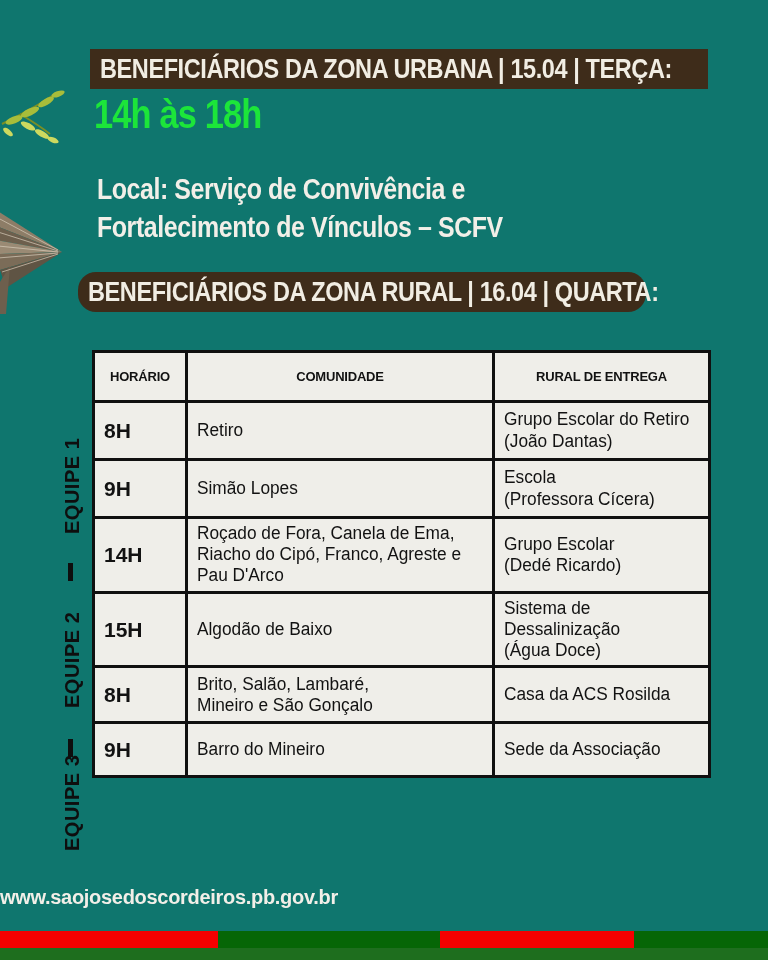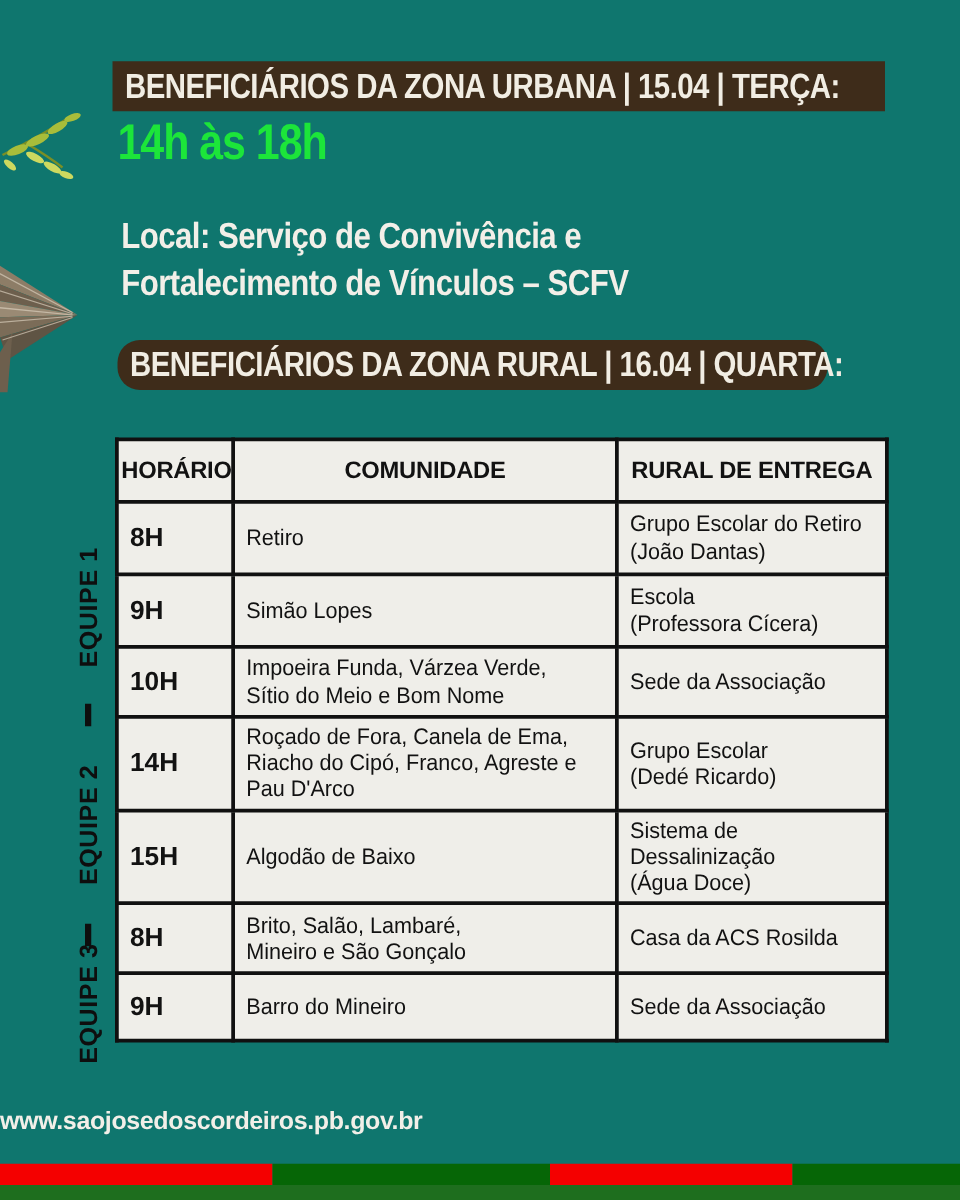--- a/index.html
+++ b/index.html
@@ -7,21 +7,21 @@
     position:relative;width:768px;height:948px;overflow:hidden;
     background:#0f766e;
     font-family:"Liberation Sans","DejaVu Sans",sans-serif;
   }
   
   .banner{
     position:absolute;background:#3e2c1a;height:40px;
     display:flex;align-items:center;padding-left:10px;box-sizing:border-box;
   }
   .banner-urban{left:90px;top:49px;width:618px;}
-  .banner-rural{left:94px;top:272px;width:568px;border-radius:18px;}
+  .banner-rural{left:78px;top:272px;width:568px;border-radius:18px;}
   .banner span{
     display:inline-block;transform:scaleX(0.84);transform-origin:0 50%;
     color:#f1ede3;font-weight:700;font-size:28px;letter-spacing:-0.5px;white-space:nowrap;
   }
   .time-range{
     position:absolute;left:94px;top:92px;
     color:#1ce53a;font-weight:700;font-size:40px;letter-spacing:-1px;
     transform:scaleX(0.86);transform-origin:0 0;white-space:nowrap;
   }
   .location{
@@ -34,21 +34,21 @@
     position:absolute;left:92px;top:350px;width:616px;
     border-collapse:collapse;table-layout:fixed;
   }
   table.schedule col.c-time{width:93px;}
   table.schedule col.c-comm{width:307px;}
   table.schedule col.c-polo{width:216px;}
   table.schedule th,table.schedule td{
     border:3px solid #101010;background:#efeee9;color:#121212;
     padding:4px 9px;box-sizing:border-box;vertical-align:middle;
   }
-  table.schedule th{font-size:19px;font-weight:700;text-align:center;letter-spacing:-0.2px;padding:4px 2px;margin-left:12px;}
+  table.schedule th{font-size:13px;font-weight:700;text-align:center;letter-spacing:-0.2px;padding:4px 2px;margin-left:12px;}
   td.time{font-size:21px;font-weight:700;text-align:left;padding:4px 2px;}
   td.txt{font-size:18px;line-height:1.18;}
   td.txt .cell-text{display:inline-block;transform:scaleX(0.96);transform-origin:0 50%;white-space:pre-line;}
   .h-head{height:50px}.h1{height:58px}.h2{height:58px}.h3{height:56px}
   .h4{height:62px}.h5{height:60px}.h6{height:54px}.h7{height:56px}.h8{height:54px}
   
   .equipe{
     position:absolute;left:54px;width:36px;
     display:flex;align-items:center;justify-content:center;
     writing-mode:vertical-rl;transform:rotate(180deg);
@@ -153,26 +153,20 @@
       <td class="txt"><span class="cell-text">Retiro</span></td>
       <td class="txt"><span class="cell-text">Grupo Escolar do Retiro
 (João Dantas)</span></td>
     </tr>
     <tr class="h2">
       <td class="time">9H</td>
       <td class="txt"><span class="cell-text">Simão Lopes</span></td>
       <td class="txt"><span class="cell-text">Escola
 (Professora Cícera)</span></td>
     </tr>
-    <tr class="h3">
-      <td class="time">10H</td>
-      <td class="txt"><span class="cell-text">Impoeira Funda, Várzea Verde,
-Sítio do Meio e Bom Nome</span></td>
-      <td class="txt"><span class="cell-text">Sede da Associação</span></td>
-    </tr>
     <tr class="h4">
       <td class="time">14H</td>
       <td class="txt"><span class="cell-text">Roçado de Fora, Canela de Ema,
 Riacho do Cipó, Franco, Agreste e
 Pau D'Arco</span></td>
       <td class="txt"><span class="cell-text">Grupo Escolar
 (Dedé Ricardo)</span></td>
     </tr>
     <tr class="h5">
       <td class="time">15H</td>

